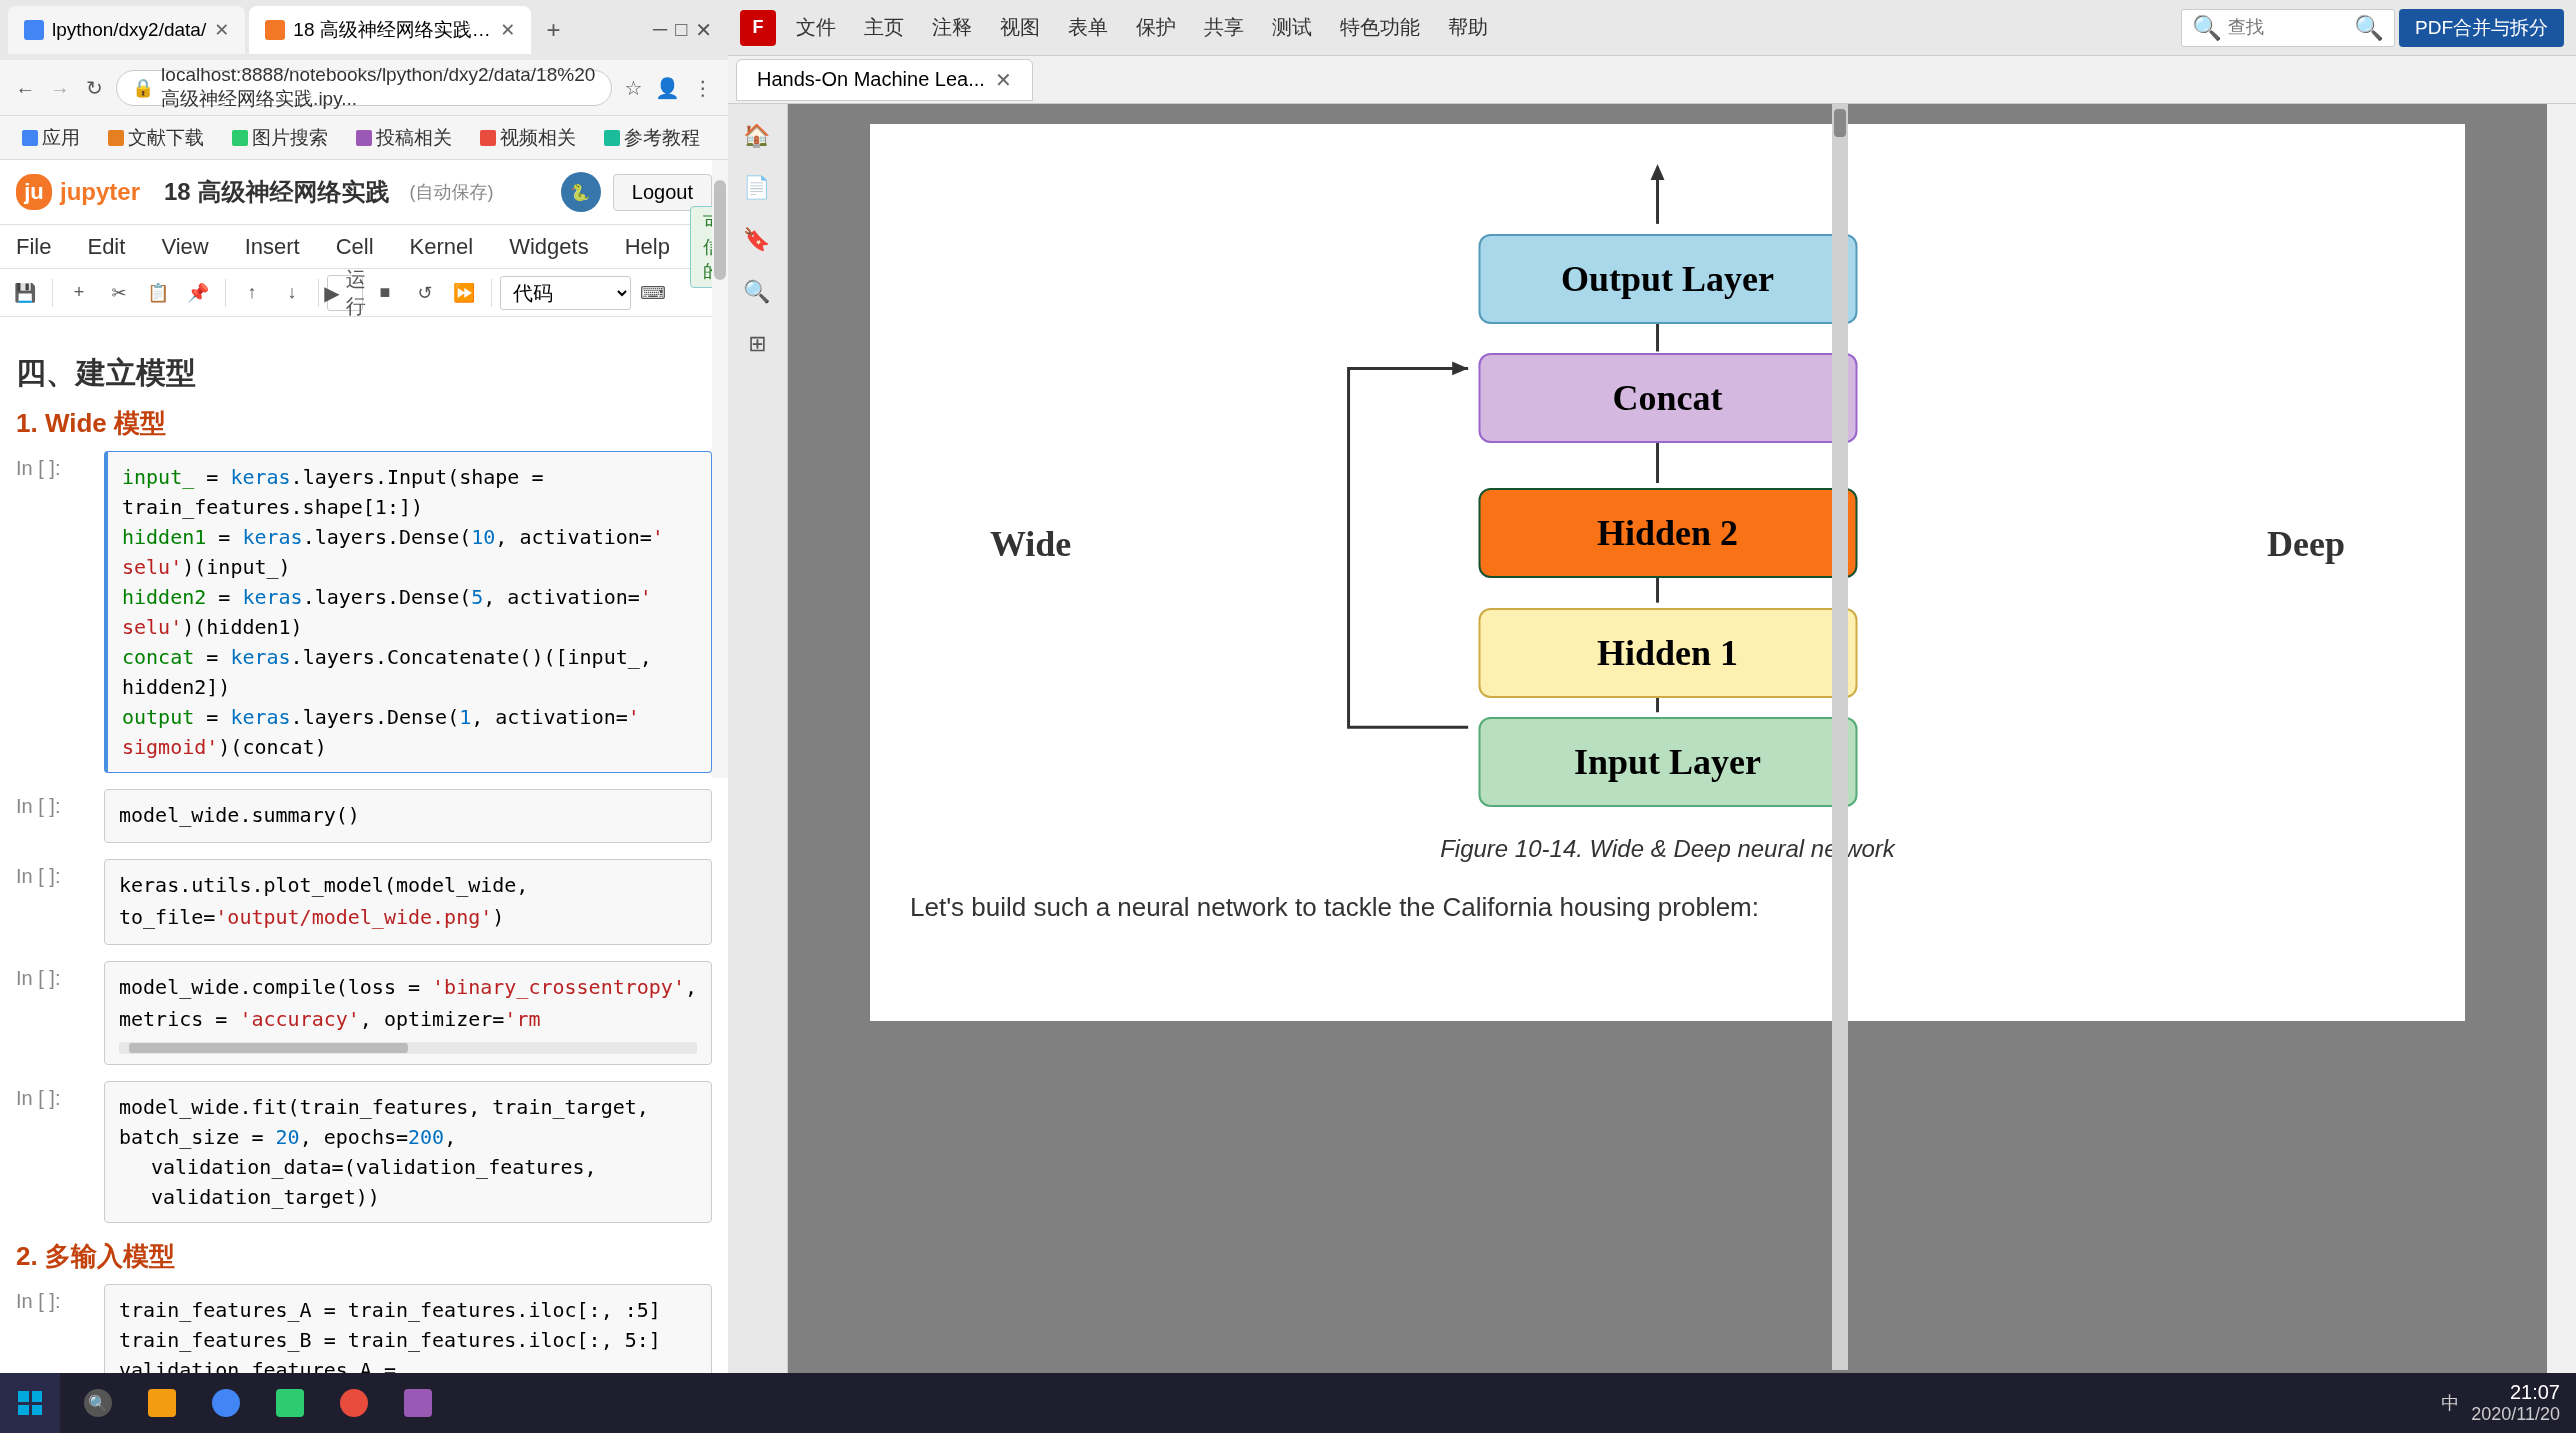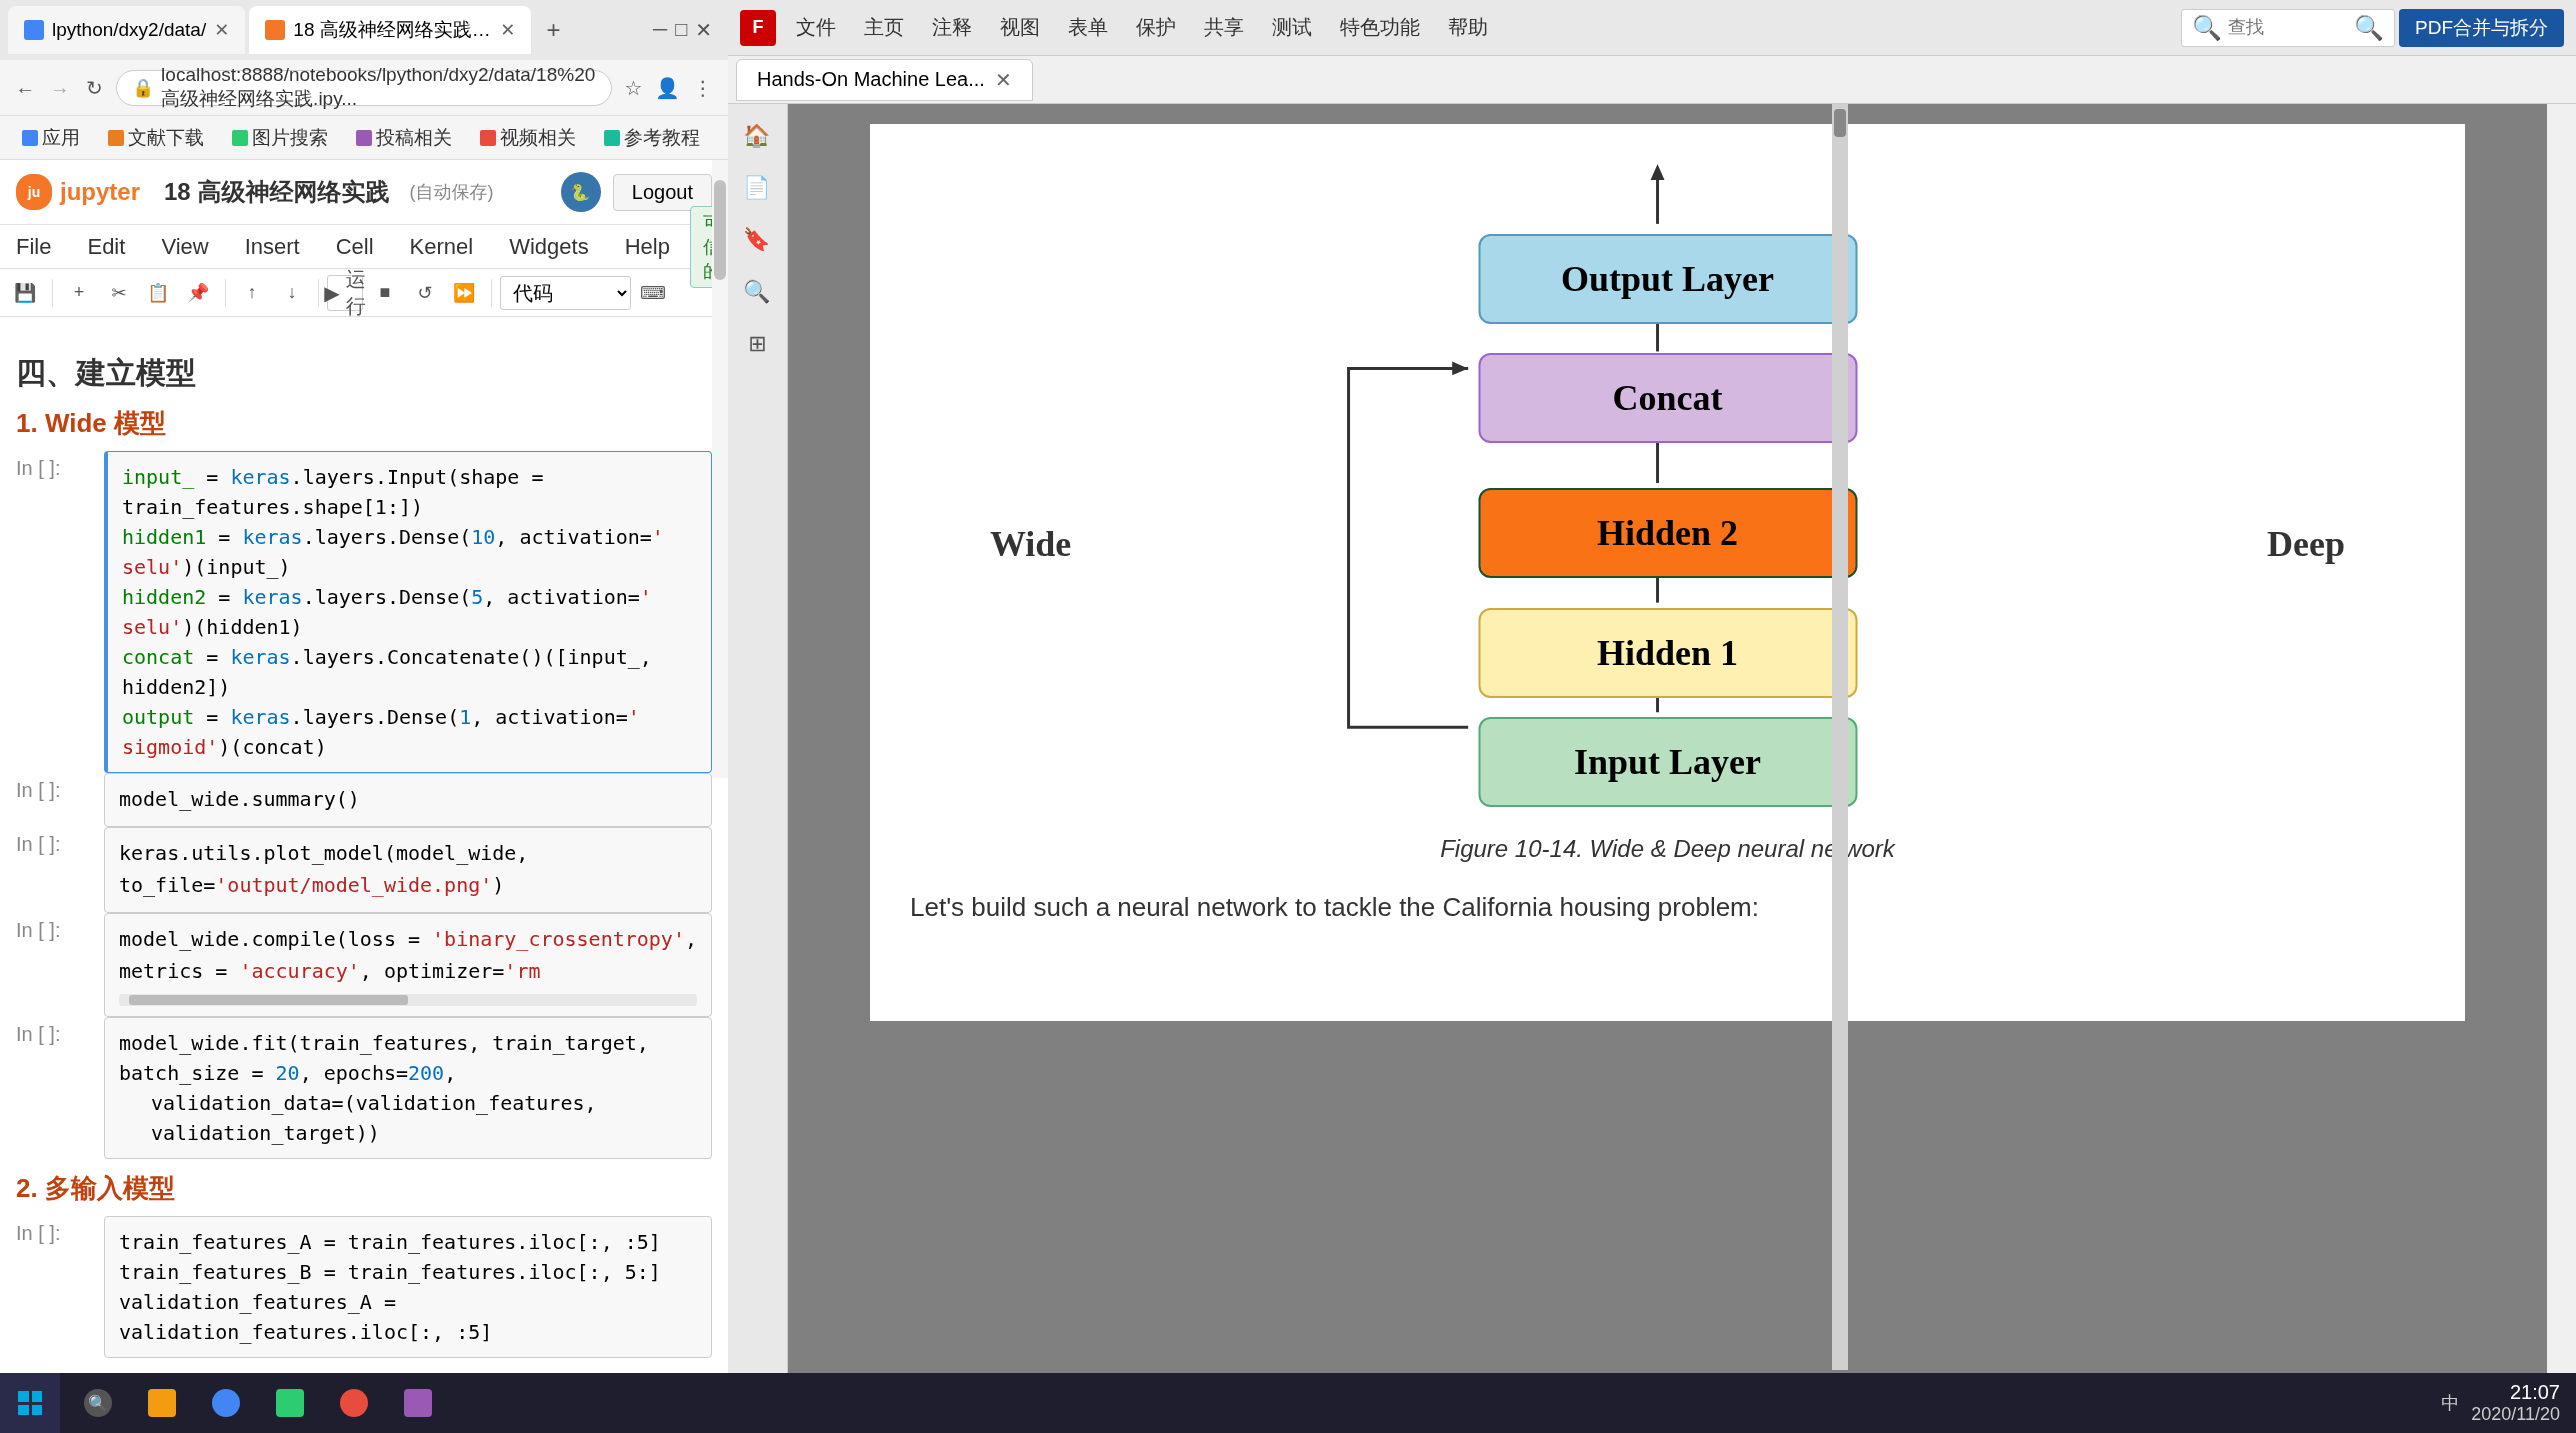--- a/index.html
+++ b/index.html
@@ -36,21 +36,21 @@
 
     .toolbar { display: flex; align-items: center; height: 48px; padding: 0 8px; gap: 4px; border-bottom: 1px solid #e0e0e0; }
     .toolbar-btn { width: 36px; height: 36px; display: flex; align-items: center; justify-content: center; cursor: pointer; border: 1px solid transparent; border-radius: 3px; font-size: 18px; color: #555; }
     .toolbar-sep { width: 1px; height: 28px; background: #ddd; margin: 0 4px; }
     .run-btn { display: flex; align-items: center; gap: 6px; padding: 4px 12px; border: 1px solid #ccc; border-radius: 3px; cursor: pointer; font-size: 20px; }
     .cell-type-select { border: 1px solid #ccc; border-radius: 3px; padding: 4px 8px; font-size: 20px; cursor: pointer; background: white; }
 
     .notebook-content { flex: 1; overflow-y: auto; padding: 20px 16px; background: white; }
     .section-heading { font-size: 30px; font-weight: bold; color: #333; margin: 16px 0 12px 0; }
     .subsection-heading { font-size: 26px; font-weight: bold; color: #c2410c; margin: 12px 0 10px 0; }
-    .cell { margin-bottom: 0; display: flex; gap: 8px; }
+    .cell { margin-bottom: 16px; display: flex; gap: 8px; }
     .cell-prompt { color: #888; font-size: 20px; white-space: nowrap; padding-top: 6px; min-width: 80px; }
     .cell-input { flex: 1; border: 1px solid #ccc; border-radius: 4px; background: #f8f8f8; padding: 10px 14px; font-family: 'Courier New', monospace; font-size: 20px; line-height: 1.5; }
     .cell-input.active { border-color: #4a90e2; border-left: 4px solid #4a90e2; }
     .code-line { display: block; }
     .kw { color: #008000; }
     .str { color: #ba2121; }
     .num { color: #0070c0; }
 
     
     .pdf-viewer { position: absolute; top: 0; left: 728px; width: 1848px; height: 1434px; background: #f0f0f0; display: flex; flex-direction: column; }
@@ -169,21 +169,21 @@
     </div>
 
   </div>
 
   <div class="jupyter-container">
 
     <div class="jupyter-header">
       <div class="jupyter-title-bar">
         <div class="jupyter-logo">
           <div style="display:flex;align-items:center;gap:8px;">
-            <div style="width:36px;height:36px;background:#f37726;border-radius:16px;display:flex;align-items:center;justify-content:center;color:white;font-weight:bold;font-size:14px;">ju</div>
+            <div style="width:36px;height:36px;background:#f37726;border-radius:16px;display:flex;align-items:center;justify-content:center;color:white;font-weight:bold;font-size:22px;">ju</div>
             <span style="font-size:24px;color:#f37726;font-weight:bold;">jupyter</span>
           </div>
           <span style="font-size:24px;margin-left:12px;color:#333;font-weight:bold;">18 高级神经网络实践</span>
           <span style="font-size:18px;color:#888;margin-left:8px;">(自动保存)</span>
         </div>
         <div style="display:flex;align-items:center;gap:12px;">
           <div class="python-badge">🐍</div>
           <button class="logout-btn">Logout</button>
         </div>
       </div>

